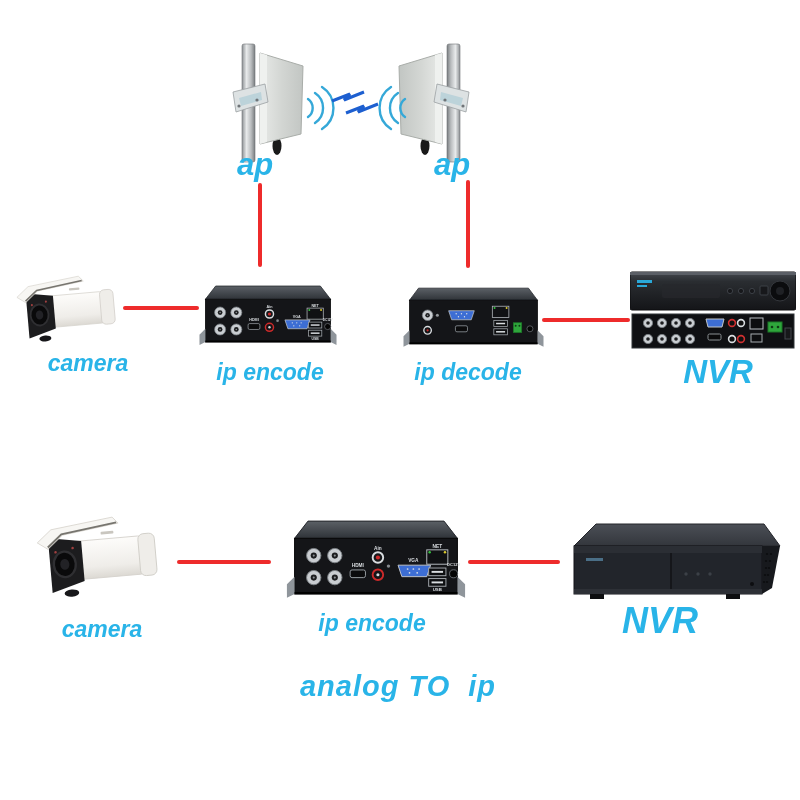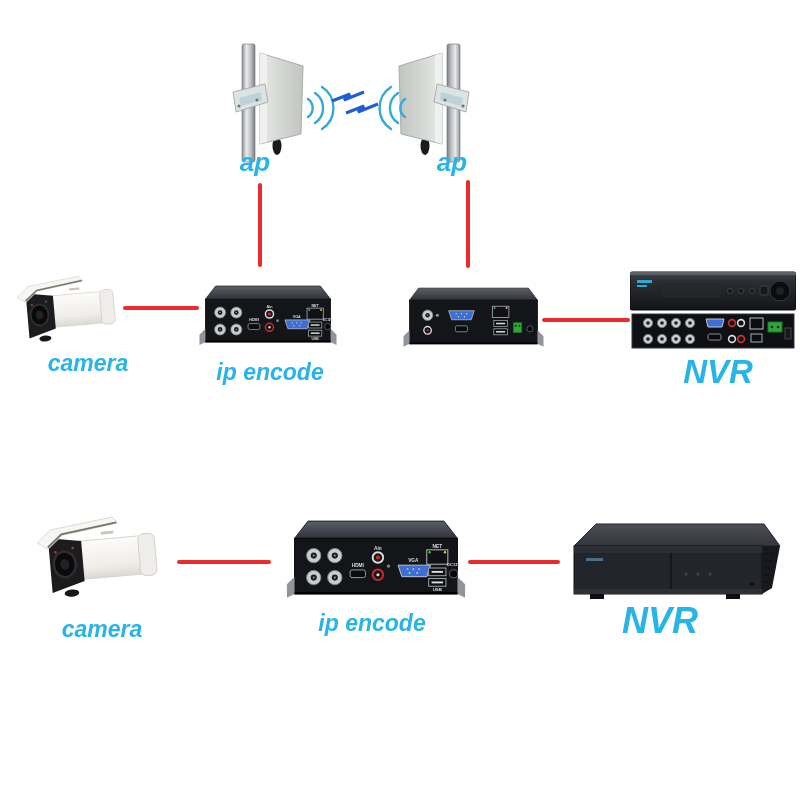--- a/index.html
+++ b/index.html
@@ -1,21 +1,21 @@
 <!DOCTYPE html>
 <html><head>
 <meta charset="utf-8">
 <style>
   html,body{margin:0;padding:0;background:#ffffff;}
   #canvas{position:relative;width:800px;height:800px;background:#ffffff;overflow:hidden;
           font-family:"Liberation Sans",sans-serif;}
   .abs{position:absolute;}
   .lbl{position:absolute;color:#29b4e8;font-weight:bold;font-style:italic;
        text-align:center;transform:translateX(-50%);white-space:pre;line-height:1;}
-  .lbl-ap{font-size:26px;}
+  .lbl-ap{font-size:31px;}
   .lbl-md{font-size:23px;}
   .lbl-nvr{font-size:33px;}
   .lbl-nvr2{font-size:36px;}
   .lbl-cap{font-size:29px;letter-spacing:1px;}
   .hline{position:absolute;height:4px;background:#ee2b2b;border-radius:2px;}
   .vline{position:absolute;width:4px;background:#ee2b2b;border-radius:2px;}
   svg{display:block;}
   text.port{fill:#d9dde0;font-family:"Liberation Sans",sans-serif;font-weight:bold;}
 </style>
 </head>
@@ -265,20 +265,21 @@
     <rect x="120" y="48" width="13" height="11" fill="#0c0d0f" stroke="#b9bec3"></rect>
     <rect x="121" y="64" width="11" height="8" fill="#0c0d0f" stroke="#a6abb0"></rect>
     <rect x="138" y="52" width="14" height="10" fill="#2fa63c" stroke="#1d7a28"></rect>
     <circle cx="142" cy="57" r="1.3" fill="#0f3a14"></circle>
       <circle cx="148" cy="57" r="1.3" fill="#0f3a14"></circle>
     <rect x="155" y="58" width="6" height="11" fill="#17181a" stroke="#44474c"></rect>
   </svg>
 
   <div class="lbl lbl-md" style="left:88px;top:352px;">camera</div>
   <div class="lbl lbl-md" style="left:270px;top:361px;">ip encode</div>
+  <div class="lbl lbl-md" style="left:468px;top:361px;">ip decode</div>
   <div class="lbl lbl-nvr" style="left:718px;top:355px;">NVR</div>
 
   <svg class="abs" style="left:22px;top:512px;" width="155" height="95" viewBox="0 0 160 104">
     <g transform="rotate(-5 80 55)">
       <rect x="30" y="30" width="104" height="42" rx="10" fill="url(#camBody)" stroke="#d6d3cd"></rect>
       <rect x="124" y="28" width="18" height="46" rx="6" fill="#efede9" stroke="#d0cdc7"></rect>
       <rect x="84" y="22" width="14" height="3" rx="1" fill="#c9c6bf"></rect>
       <polygon points="26,24 62,30 62,74 26,84" fill="#1c1c1e"></polygon>
       <ellipse cx="42" cy="54" rx="12" ry="14" fill="#0a0a0b" stroke="#2f2f32" stroke-width="2.5"></ellipse>
       <ellipse cx="42" cy="54" rx="5" ry="6" fill="#222226"></ellipse>
@@ -376,14 +377,15 @@
       <circle cx="132" cy="56" r="1.7" fill="#3c4047"></circle>
       <circle cx="144" cy="56" r="1.7" fill="#3c4047"></circle>
     <circle cx="186" cy="66" r="2" fill="#0c0d10"></circle>
     <rect x="24" y="76" width="14" height="5" fill="#0d0e10"></rect>
     <rect x="160" y="76" width="14" height="5" fill="#0d0e10"></rect>
   </svg>
 
   <div class="lbl lbl-md" style="left:102px;top:618px;">camera</div>
   <div class="lbl lbl-md" style="left:372px;top:612px;">ip encode</div>
   <div class="lbl lbl-nvr2" style="left:660px;top:603px;">NVR</div>
+  <div class="lbl lbl-cap" style="left:398px;top:672px;">analog TO  ip</div>
 
 </div>
 
 </body></html>

